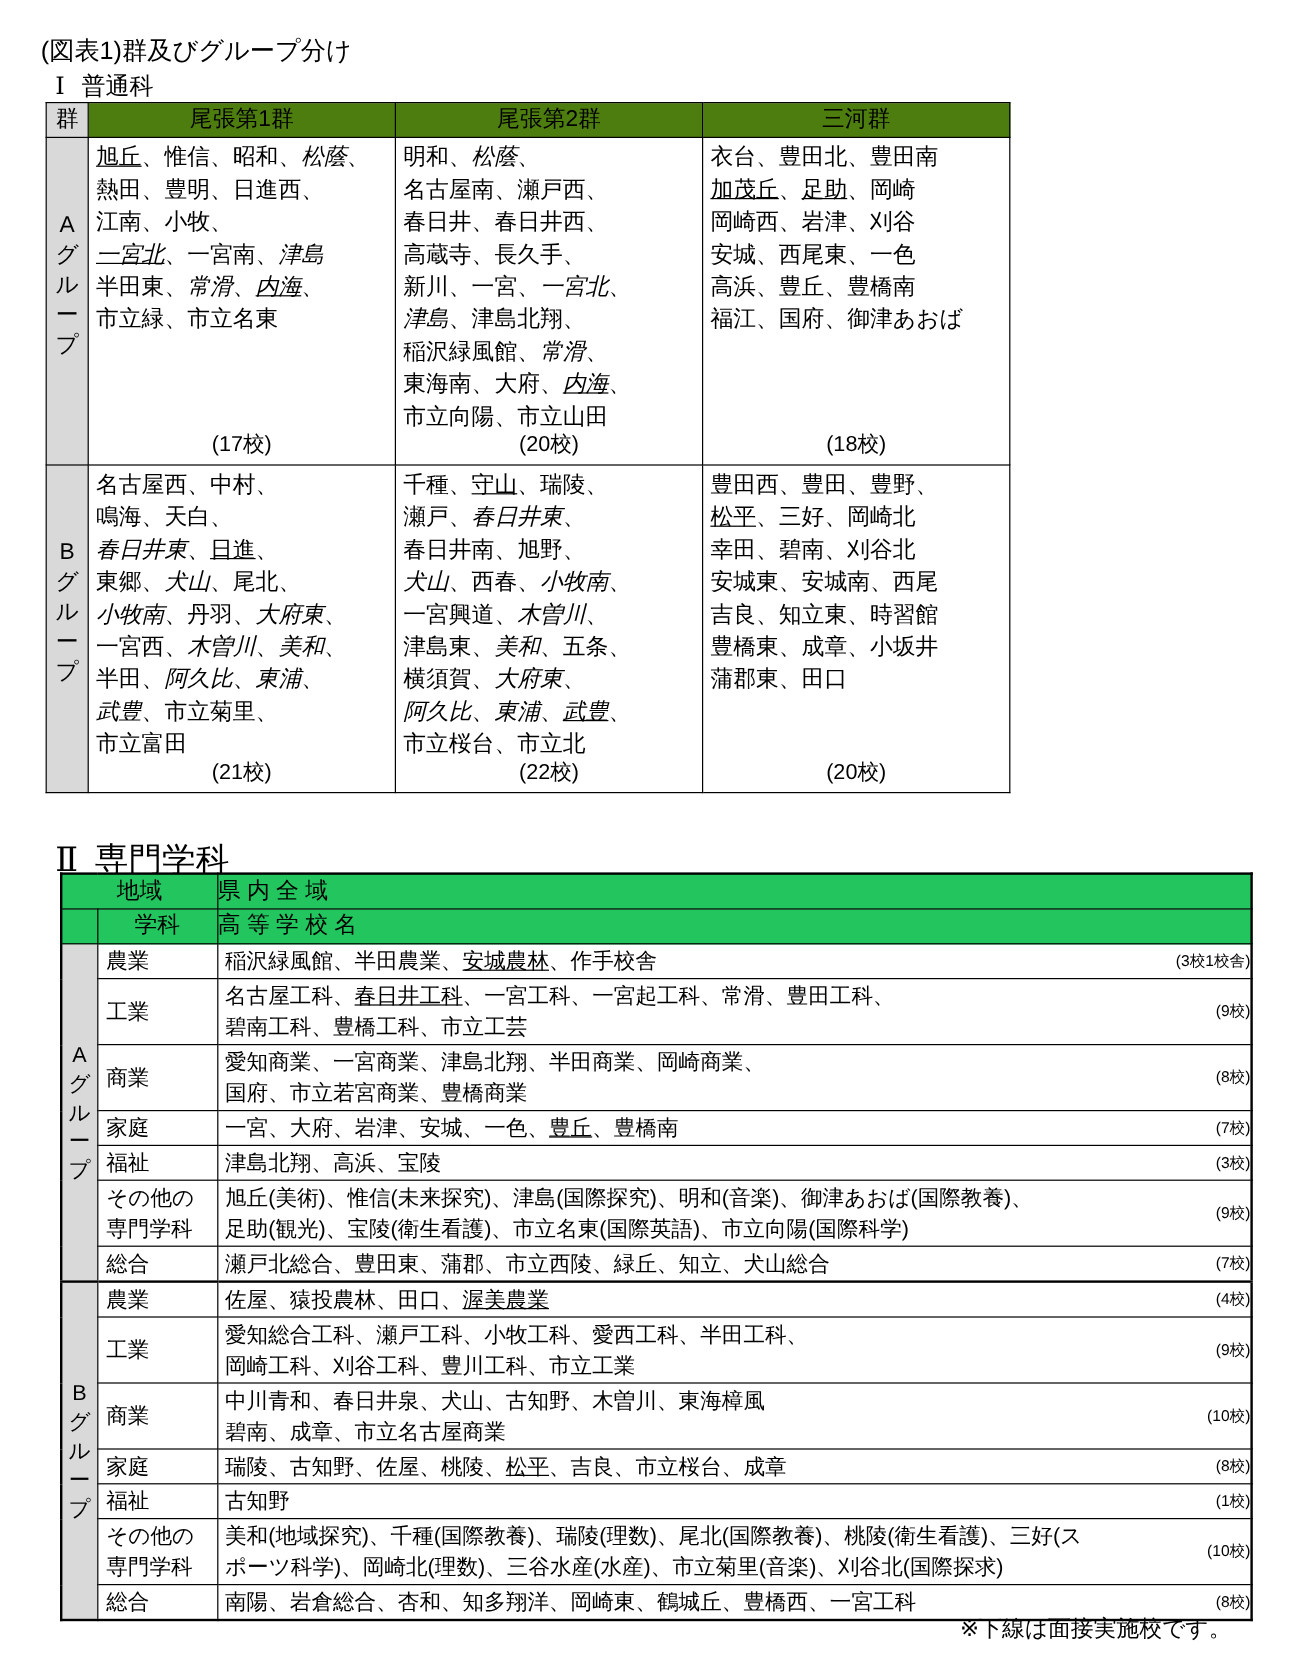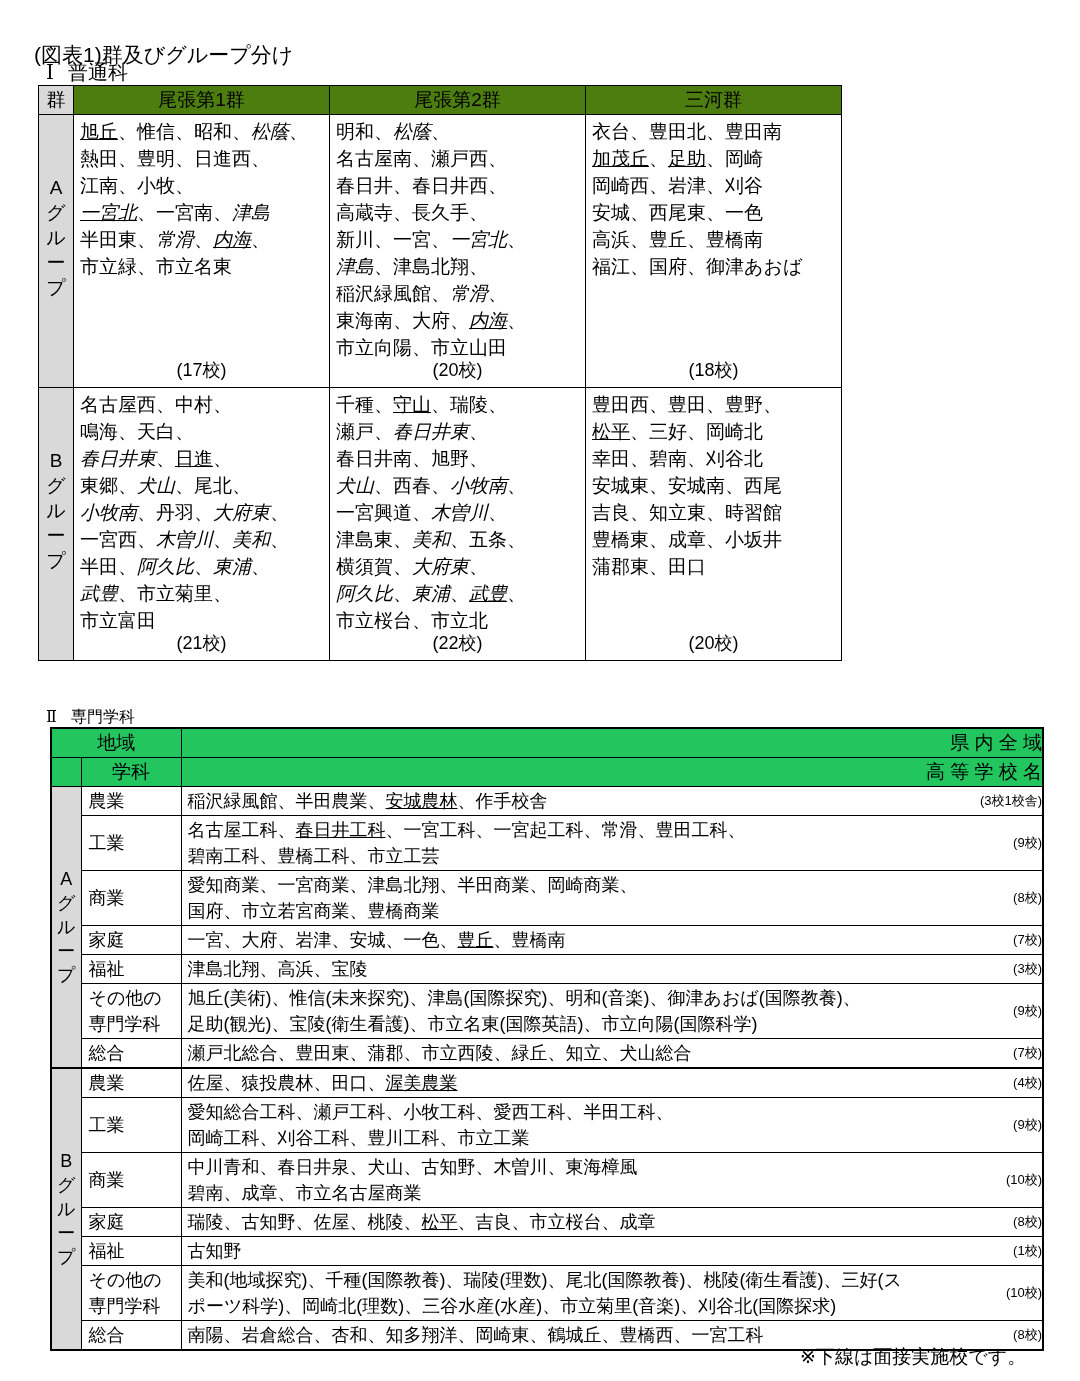--- a/index.html
+++ b/index.html
@@ -24,36 +24,35 @@
 
   
   .doc-title {
     position: absolute;
     left: 34px;
     top: 30px;
     font-size: 21px;
     line-height: 26px;
     white-space: nowrap;
     letter-spacing: 0px;
-    margin-top: 12px;
   }
   .sec1-title {
     position: absolute;
     left: 46px;
     top: 60px;
     font-size: 20px;
     line-height: 25px;
     white-space: nowrap;
   }
   .sec1-title .numeral { margin-right: 14px; font-family: "Liberation Serif", "DejaVu Serif", serif; }
   .sec2-title {
     position: absolute;
     left: 46px;
     top: 704px;
-    font-size: 16px;
+    font-size: 28px;
     line-height: 25px;
     white-space: nowrap;
   }
   .sec2-title .numeral { margin-right: 14px; font-family: "Liberation Serif", "DejaVu Serif", serif; }
 
   
   .t1-wrap {
     position: absolute;
     left: 38px;
     top: 85px;
@@ -146,21 +145,21 @@
   .t2 .c-s { width: 100px; }
   .t2 .c-n { width: 862px; }
 
   .t2 .hd {
     background: #22c55e;
     text-align: center;
     font-size: 19px;
     height: 28px;
     line-height: 28px;
   }
-  .t2 .hd-area { text-align: right; }
+  .t2 .hd-area { text-align: left; }
   .t2 .grp2 {
     background: #d9d9d9;
     text-align: center;
     vertical-align: middle;
     font-size: 18px;
     line-height: 24px;
   }
   .t2 .grp2 span { display: block; }
   .t2 .subj {
     font-size: 18px;

